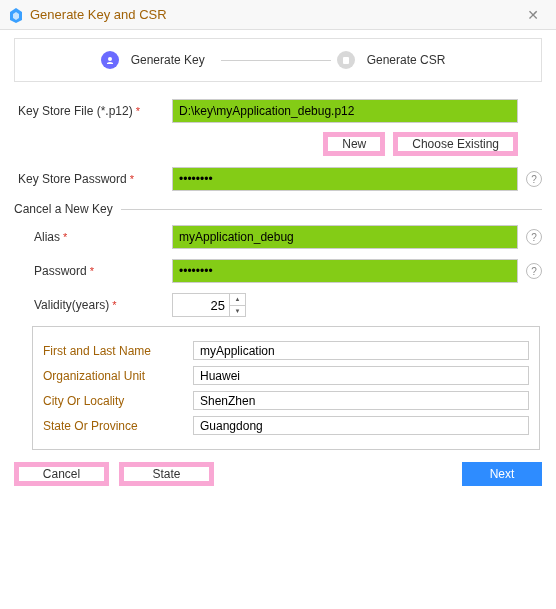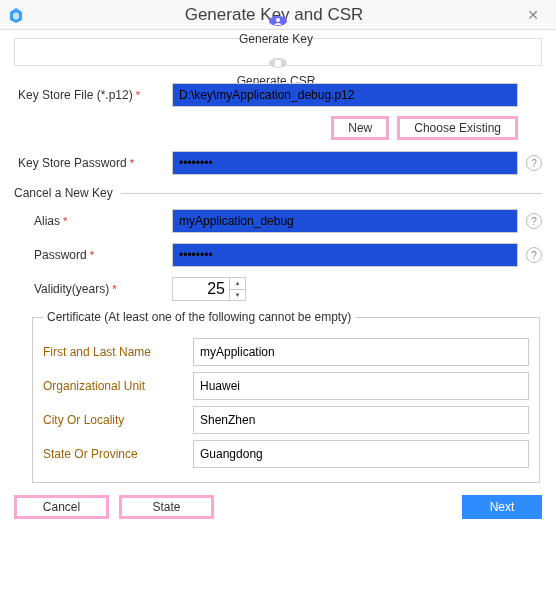--- a/index.html
+++ b/index.html
@@ -24,46 +24,44 @@
       padding: 0 8px;
       background: #f8f8f8;
     }
     .titlebar-icon {
       width: 16px;
       height: 16px;
       margin-right: 6px;
     }
     .titlebar-title {
       flex: 1;
-      font-size: 17px;
-      color: #404040;
-      text-align: center;
+      font-size: 13px;
+      color: #a16207;
     }
     .titlebar-close {
       width: 30px;
       height: 28px;
       display: flex;
       align-items: center;
       justify-content: center;
       color: #888;
       font-size: 14px;
       cursor: pointer;
     }
     .body {
       padding: 8px 14px 10px 14px;
     }
     .stepper {
       border: 1px solid #e0e0e0;
-      height: 28px;
+      height: 44px;
       display: flex;
       align-items: center;
       justify-content: center;
       gap: 6px;
       margin-bottom: 16px;
-      flex-direction: column;
     }
     .step-circle {
       width: 18px;
       height: 18px;
       border-radius: 50%;
       display: flex;
       align-items: center;
       justify-content: center;
     }
     .step-active {
@@ -102,39 +100,39 @@
       color: #d93025;
       margin-left: 3px;
       font-size: 11px;
     }
     .input {
       flex: 1;
       height: 24px;
       border: 1px solid #ccc;
       padding: 0 6px;
       font-size: 12px;
-      background: #1d4ed8;
+      background: #84cc16;
       font-family: inherit;
     }
     .help-icon {
       width: 16px;
       height: 16px;
       border: 1px solid #bbb;
       border-radius: 50%;
       margin-left: 8px;
       display: flex;
       align-items: center;
       justify-content: center;
       color: #888;
       font-size: 10px;
       cursor: pointer;
     }
     .btn {
       height: 24px;
-      border: 3px solid #f9a8d4;
+      border: 5px solid #f9a8d4;
       background: #fff;
       padding: 0 14px;
       font-size: 12px;
       cursor: pointer;
       color: #333;
     }
     .btn-row-right {
       display: flex;
       justify-content: flex-end;
       gap: 8px;
@@ -159,21 +157,21 @@
     .spinner-wrap {
       display: flex;
       align-items: center;
     }
     .spinner-input {
       width: 58px;
       height: 24px;
       border: 1px solid #ccc;
       text-align: right;
       padding-right: 4px;
-      font-size: 16px;
+      font-size: 13px;
     }
     .spinner-btns {
       display: flex;
       flex-direction: column;
       border: 1px solid #ccc;
       border-left: none;
       height: 24px;
       width: 16px;
     }
     .spinner-btn {
@@ -202,21 +200,21 @@
       align-items: center;
       margin: 6px 0;
     }
     .cert-label {
       width: 150px;
       font-size: 12px;
       color: #a16207;
     }
     .cert-input {
       flex: 1;
-      height: 28px;
+      height: 19px;
       border: 1px solid #ccc;
       padding: 0 6px;
       font-size: 12px;
     }
     .footer {
       display: flex;
       gap: 10px;
       margin-top: 12px;
       align-items: center;
     }
@@ -312,21 +310,20 @@
     <div class="spinner-wrap">
       <input class="spinner-input" type="text" value="25" style="">
       <div class="spinner-btns">
         <div class="spinner-btn">▲</div>
         <div class="spinner-btn">▼</div>
       </div>
     </div>
   </div>
 
   <fieldset class="fieldset">
-    <legend class="fieldset-legend">Certificate (At least one of the following cannot be empty)</legend>
 
     <div class="cert-row">
       <div class="cert-label">First and Last Name</div>
       <input class="cert-input" type="text" value="myApplication" style="">
     </div>
     <div class="cert-row">
       <div class="cert-label">Organizational Unit</div>
       <input class="cert-input" type="text" value="Huawei" style="">
     </div>
     <div class="cert-row">

